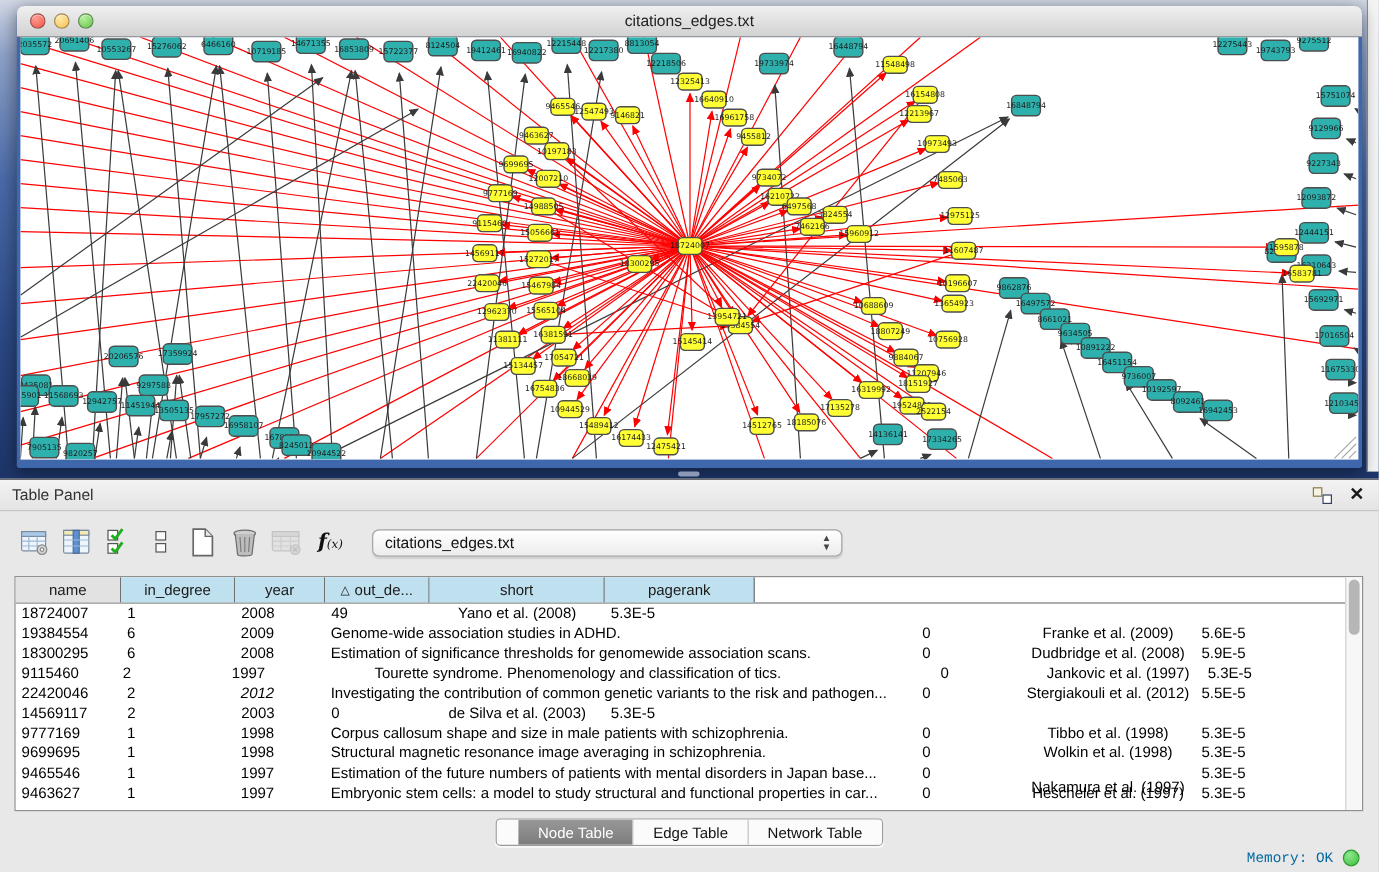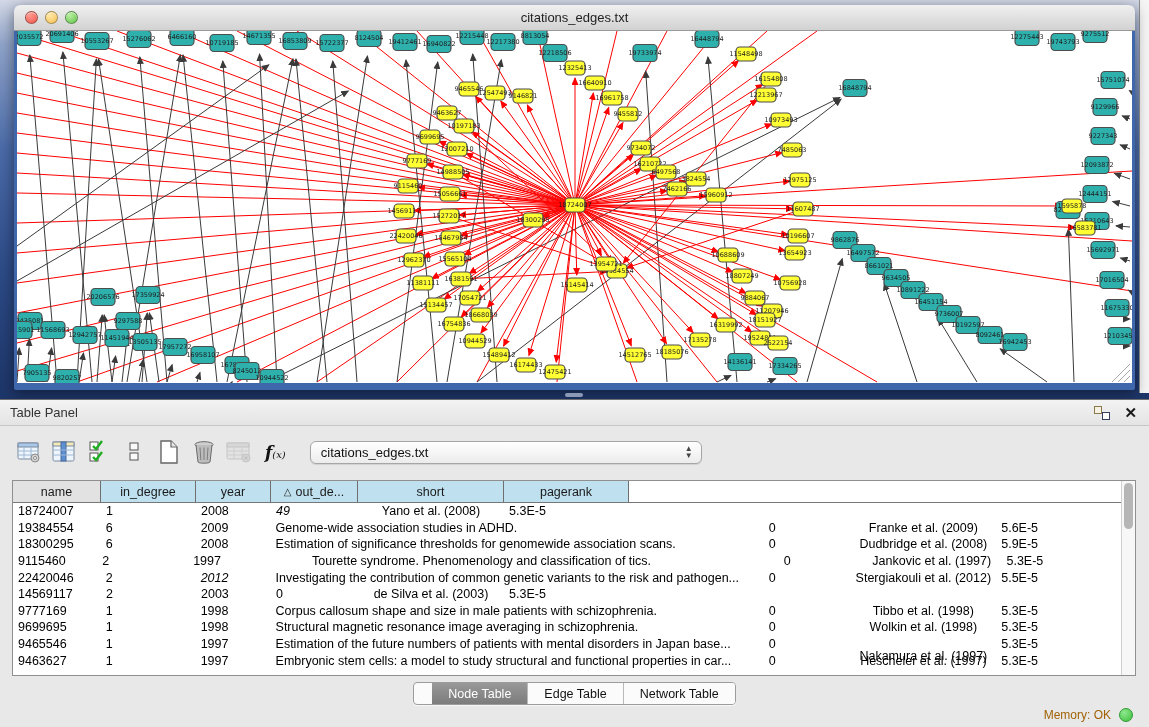--- a/index.html
+++ b/index.html
@@ -63,21 +63,21 @@
 
   .tabs-row { position:absolute; left:0; top:282px; width:1149px; display:flex; justify-content:center; }
   .seg { display:flex; border:1px solid #9c9c9c; border-radius:4px; overflow:hidden; background:#fbfbfb;
     box-shadow:0 1px 1px rgba(255,255,255,.7);padding-left:18px; }
   .seg button { height:21px; padding:0 16px; font-size:12.5px; border:none; background:#fbfbfb; color:#111;
     border-right:1px solid #b9b9b9; font-family:inherit; }
   .seg button:last-child { border-right:none; }
   .seg button.selected { background:linear-gradient(180deg,#989898,#7c7c7c); color:#fff; }
 
   .statusbar { position:absolute; left:0; bottom:0; width:1149px; height:24px; display:flex; align-items:center; justify-content:flex-end; }
-  .mem-label { font-size:12px; color:#a16207; margin-right:8px; }
+  .mem-label { font-size:12px; color:#0369a1; margin-right:8px;font-family:Liberation Mono, monospace; }
   .mem-dot { width:14px; height:14px; border-radius:50%; background:radial-gradient(circle at 35% 30%,#8ee88e,#3cbf3c);
     border:1px solid #2f9a2f; margin-right:16px; }
 </style>
 </head>
 <body>
 
 <div class="desktop"></div>
 <div class="right-sliver"></div>
 
 <div class="net-window">
@@ -883,21 +883,21 @@
           </div>
           <div class="th" style="width: 125px;">
             <span>pagerank</span>
           </div>
         </div>
       <div class="tbody">
           <div class="trow">
             <div class="td" style="width: 88px;">18724007</div>
             <div class="td" style="width: 95px;">1</div>
             <div class="td" style="width: 75px;">2008</div>
-            <div class="td" style="width: 87px; font-style: italic;">49</div>
+            <div class="td" style="width: 87px;">49</div>
             <div class="td center" style="width: 146px;">Yano et al. (2008)</div>
             <div class="td" style="width: 125px;">5.3E-5</div>
           </div>
           <div class="trow">
             <div class="td" style="width: 88px;">19384554</div>
             <div class="td" style="width: 95px;">6</div>
             <div class="td" style="width: 75px;">2009</div>
             <div class="td" style="width: 494px;">Genome-wide association studies in ADHD.</div>
             <div class="td" style="width: 87px;">0</div>
             <div class="td center" style="width: 146px;">Franke et al. (2009)</div>

